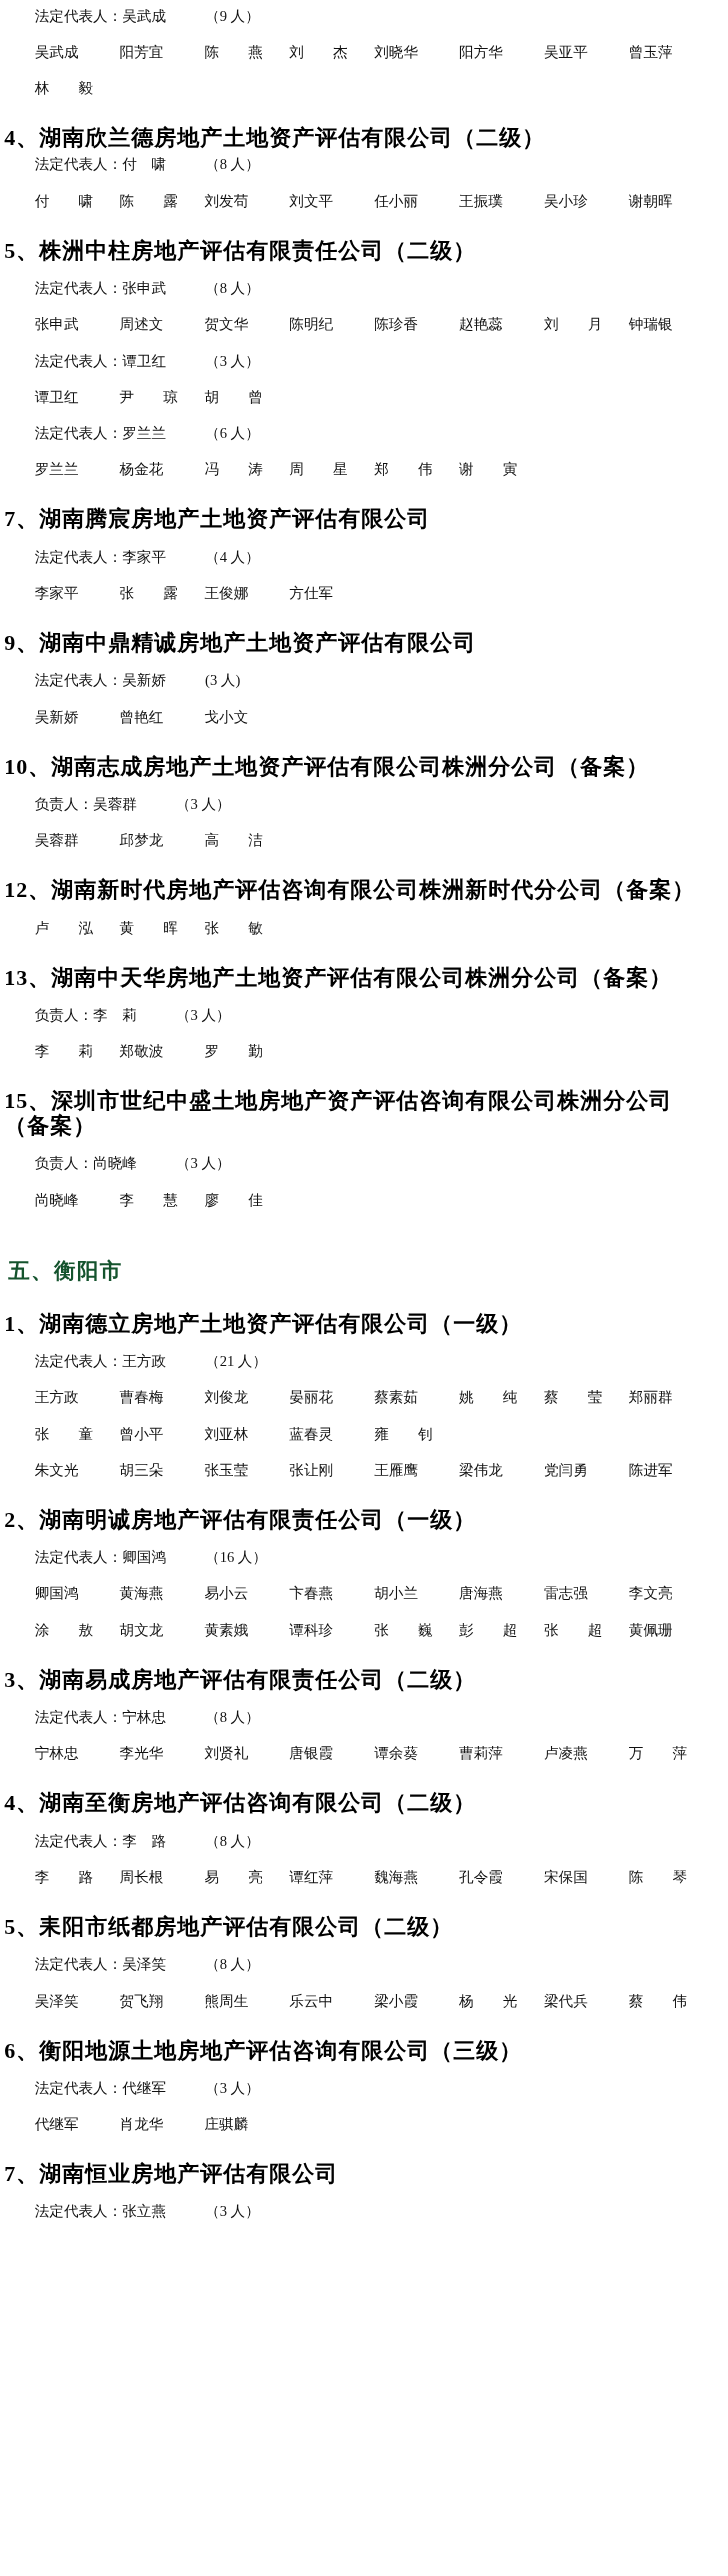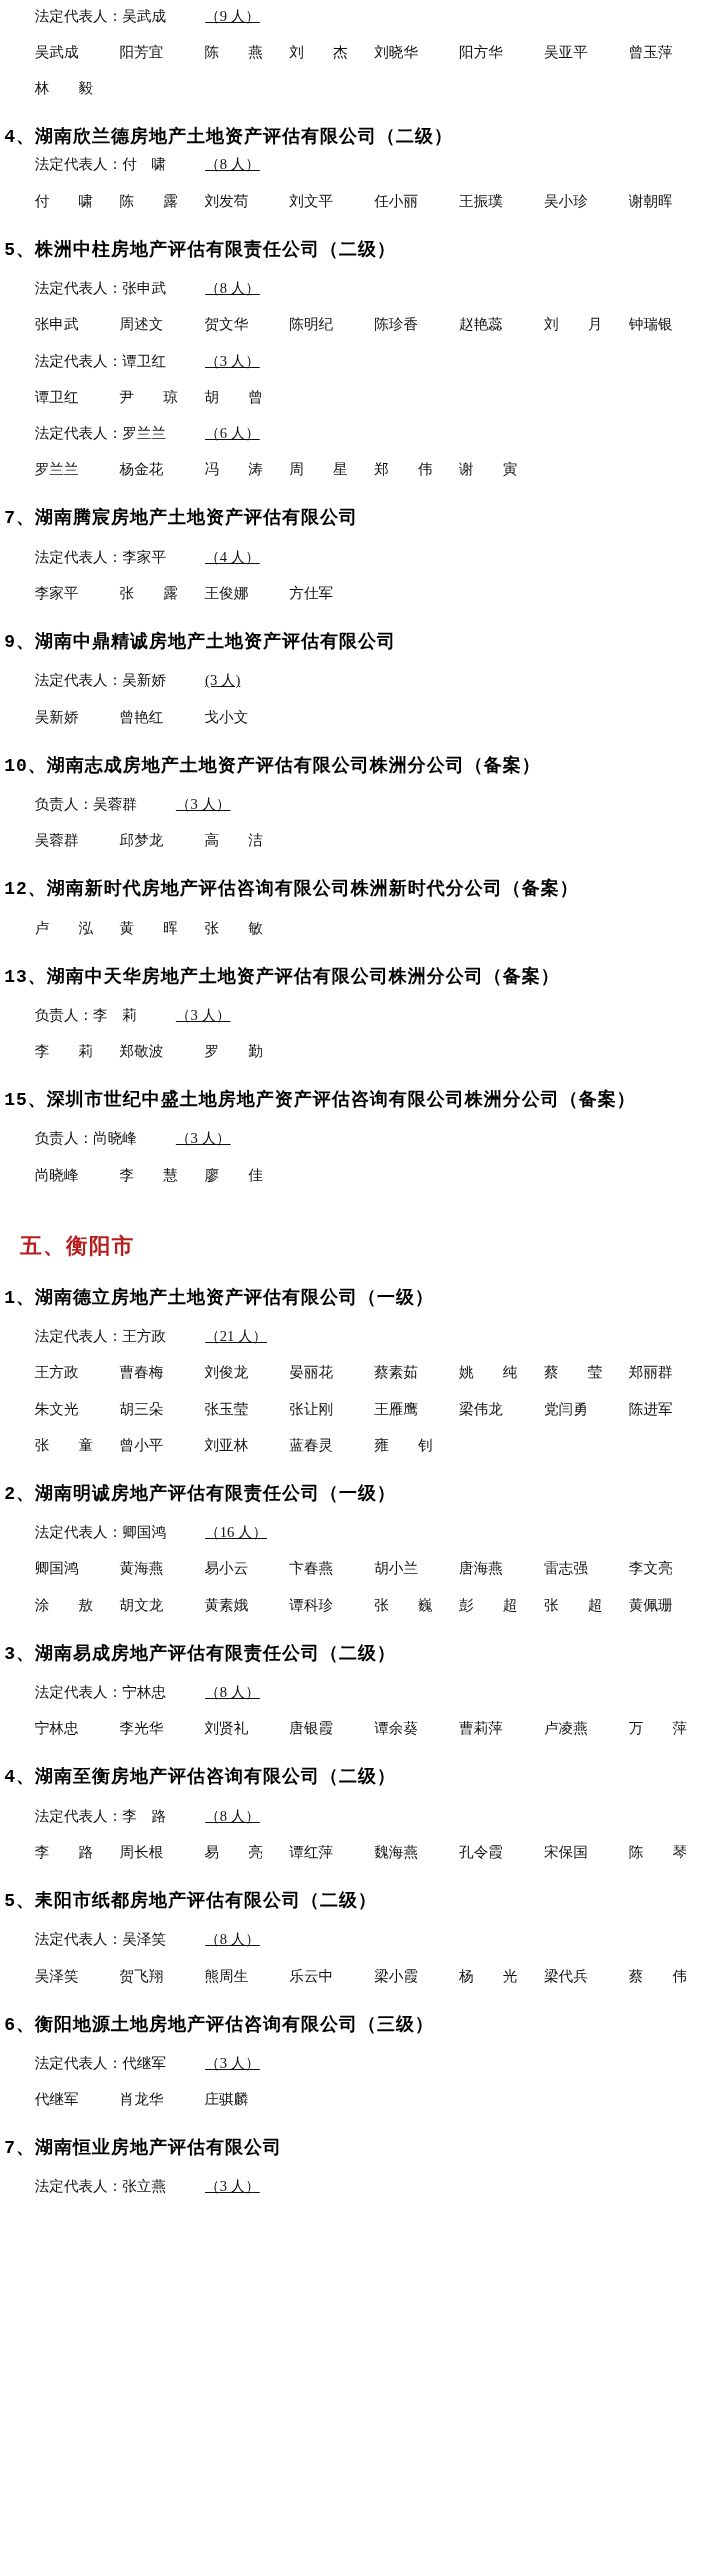--- a/index.html
+++ b/index.html
@@ -11,46 +11,45 @@
     width: 728px;
     height: 2576px;
     overflow: hidden;
     font-family: "Liberation Serif", serif;
     color: #111111;
   }
   .doc {
     padding: 1.4px 18px 0 4.2px;
   }
   .company-heading {
-    font-family: Liberation Mono, monospace;
+    font-family: Liberation Serif, serif;
     font-weight: 700;
     color: #000000;
-    font-size: 18px;
+    font-size: 22px;
     line-height: 25px;
     letter-spacing: 1px;
     margin: 26px 0 0 0;
   }
   .city-heading {
     font-family: "Liberation Sans", sans-serif;
     font-weight: 700;
-    color: #b91c1c;
+    color: #14532d;
     font-size: 21.5px;
     line-height: 28px;
     letter-spacing: 1.4px;
-    margin: 46px 0 0 16px;
+    margin: 46px 0 0 4px;
   }
   .rep-line {
     margin: 15.3px 0 0 30.5px;
     font-size: 14.6px;
     line-height: 21px;
     white-space: pre;
   }
   .rep-count {
     margin-left: 39px;
-    text-decoration: underline;
   }
   .names-row {
     display: grid;
     grid-template-columns: repeat(8, 1fr);
     width: 679px;
     margin: 15.3px 0 0 30.5px;
     font-size: 14.6px;
     line-height: 21px;
   }
   .member-name {
@@ -192,36 +191,36 @@
           <span class="member-name">王方政</span>
           <span class="member-name">曹春梅</span>
           <span class="member-name">刘俊龙</span>
           <span class="member-name">晏丽花</span>
           <span class="member-name">蔡素茹</span>
           <span class="member-name">姚　　纯</span>
           <span class="member-name">蔡　　莹</span>
           <span class="member-name">郑丽群</span>
         </div>
         <div class="names-row">
+          <span class="member-name">张　　童</span>
+          <span class="member-name">曾小平</span>
+          <span class="member-name">刘亚林</span>
+          <span class="member-name">蓝春灵</span>
+          <span class="member-name">雍　　钊</span>
+        </div>
+        <div class="names-row">
           <span class="member-name">朱文光</span>
           <span class="member-name">胡三朵</span>
           <span class="member-name">张玉莹</span>
           <span class="member-name">张让刚</span>
           <span class="member-name">王雁鹰</span>
           <span class="member-name">梁伟龙</span>
           <span class="member-name">党闫勇</span>
           <span class="member-name">陈进军</span>
         </div>
-        <div class="names-row">
-          <span class="member-name">张　　童</span>
-          <span class="member-name">曾小平</span>
-          <span class="member-name">刘亚林</span>
-          <span class="member-name">蓝春灵</span>
-          <span class="member-name">雍　　钊</span>
-        </div>
       </div>
       <div class="company-block">
         <div class="company-heading">2、湖南明诚房地产评估有限责任公司（一级）</div>
         <div class="rep-line"><span class="rep-label">法定代表人：</span><span class="rep-name">卿国鸿</span><span class="rep-count">（16 人）</span></div>
         <div class="names-row">
           <span class="member-name">卿国鸿</span>
           <span class="member-name">黄海燕</span>
           <span class="member-name">易小云</span>
           <span class="member-name">卞春燕</span>
           <span class="member-name">胡小兰</span>

